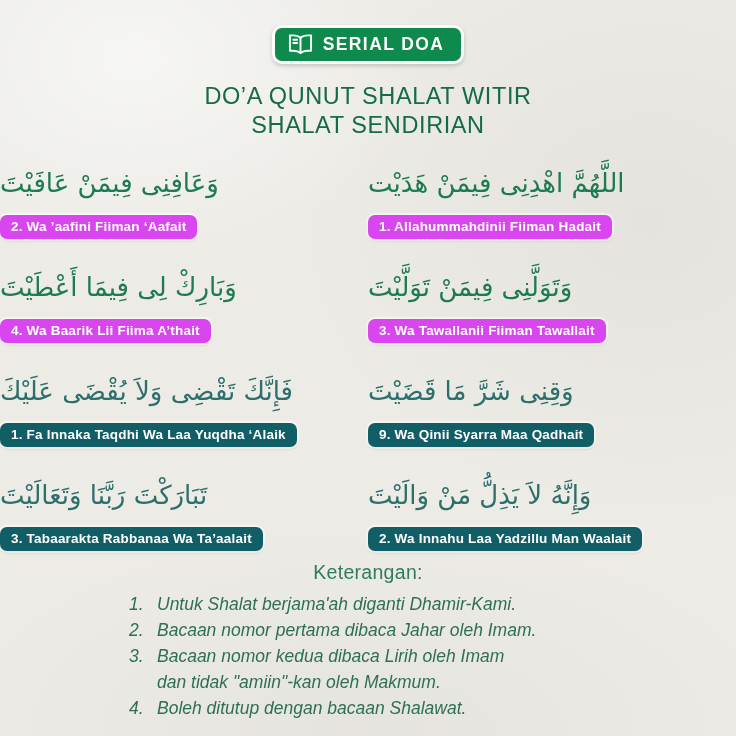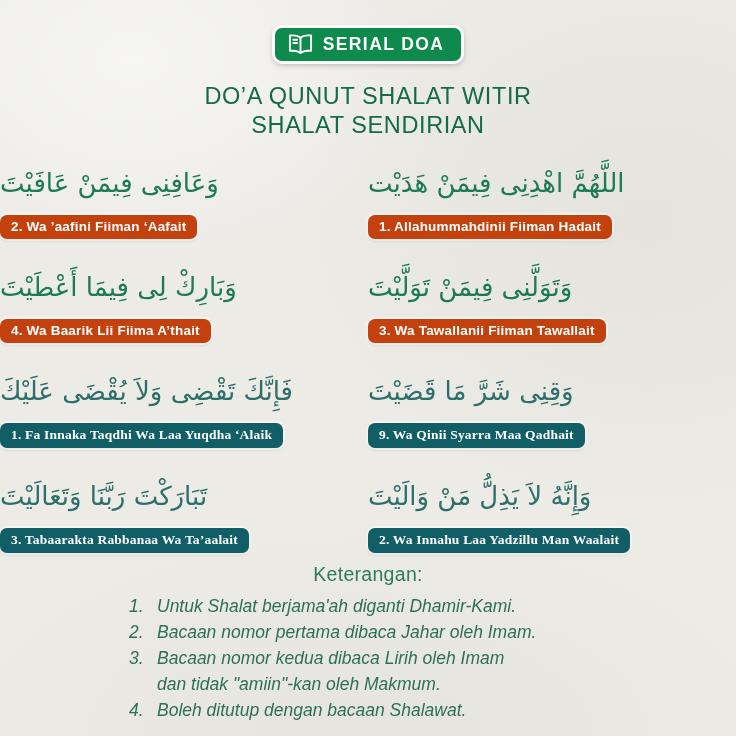--- a/index.html
+++ b/index.html
@@ -37,23 +37,23 @@
     font-family:"DejaVu Sans",sans-serif;
     font-size:26px;height:58px;display:flex;align-items:center;justify-content:center;
     white-space:nowrap;
   }
   .tag{
     display:inline-block;margin-top:3px;color:#FFFFFF;font-weight:bold;
     font-size:13.5px;letter-spacing:.2px;padding:4px 11px 5px;border-radius:7px;
     box-shadow:0 0 0 2px rgba(255,255,255,.5), 0 2px 3px rgba(0,0,0,.12);
   }
   .theme-green .arabic{color:#1E7B51;}
-  .theme-green .tag{background:#c2410c;}
+  .theme-green .tag{background:#d946ef;}
   .theme-teal .arabic{color:#2E6F6C;}
-  .theme-teal .tag{background:#115E66;font-family:Liberation Serif, serif;}
+  .theme-teal .tag{background:#115E66;}
 
   
   .notes{margin-top:10px;}
   .notes-heading{font-size:19.5px;color:#2E7C5D;letter-spacing:.3px;}
   .notes-list{
     width:478px;margin:8px auto 0;text-align:left;
     font-style:italic;color:#2E6F57;font-size:17.5px;line-height:1.48;
   }
   .note{display:flex;}
   .note-num{flex:none;width:28px;}

